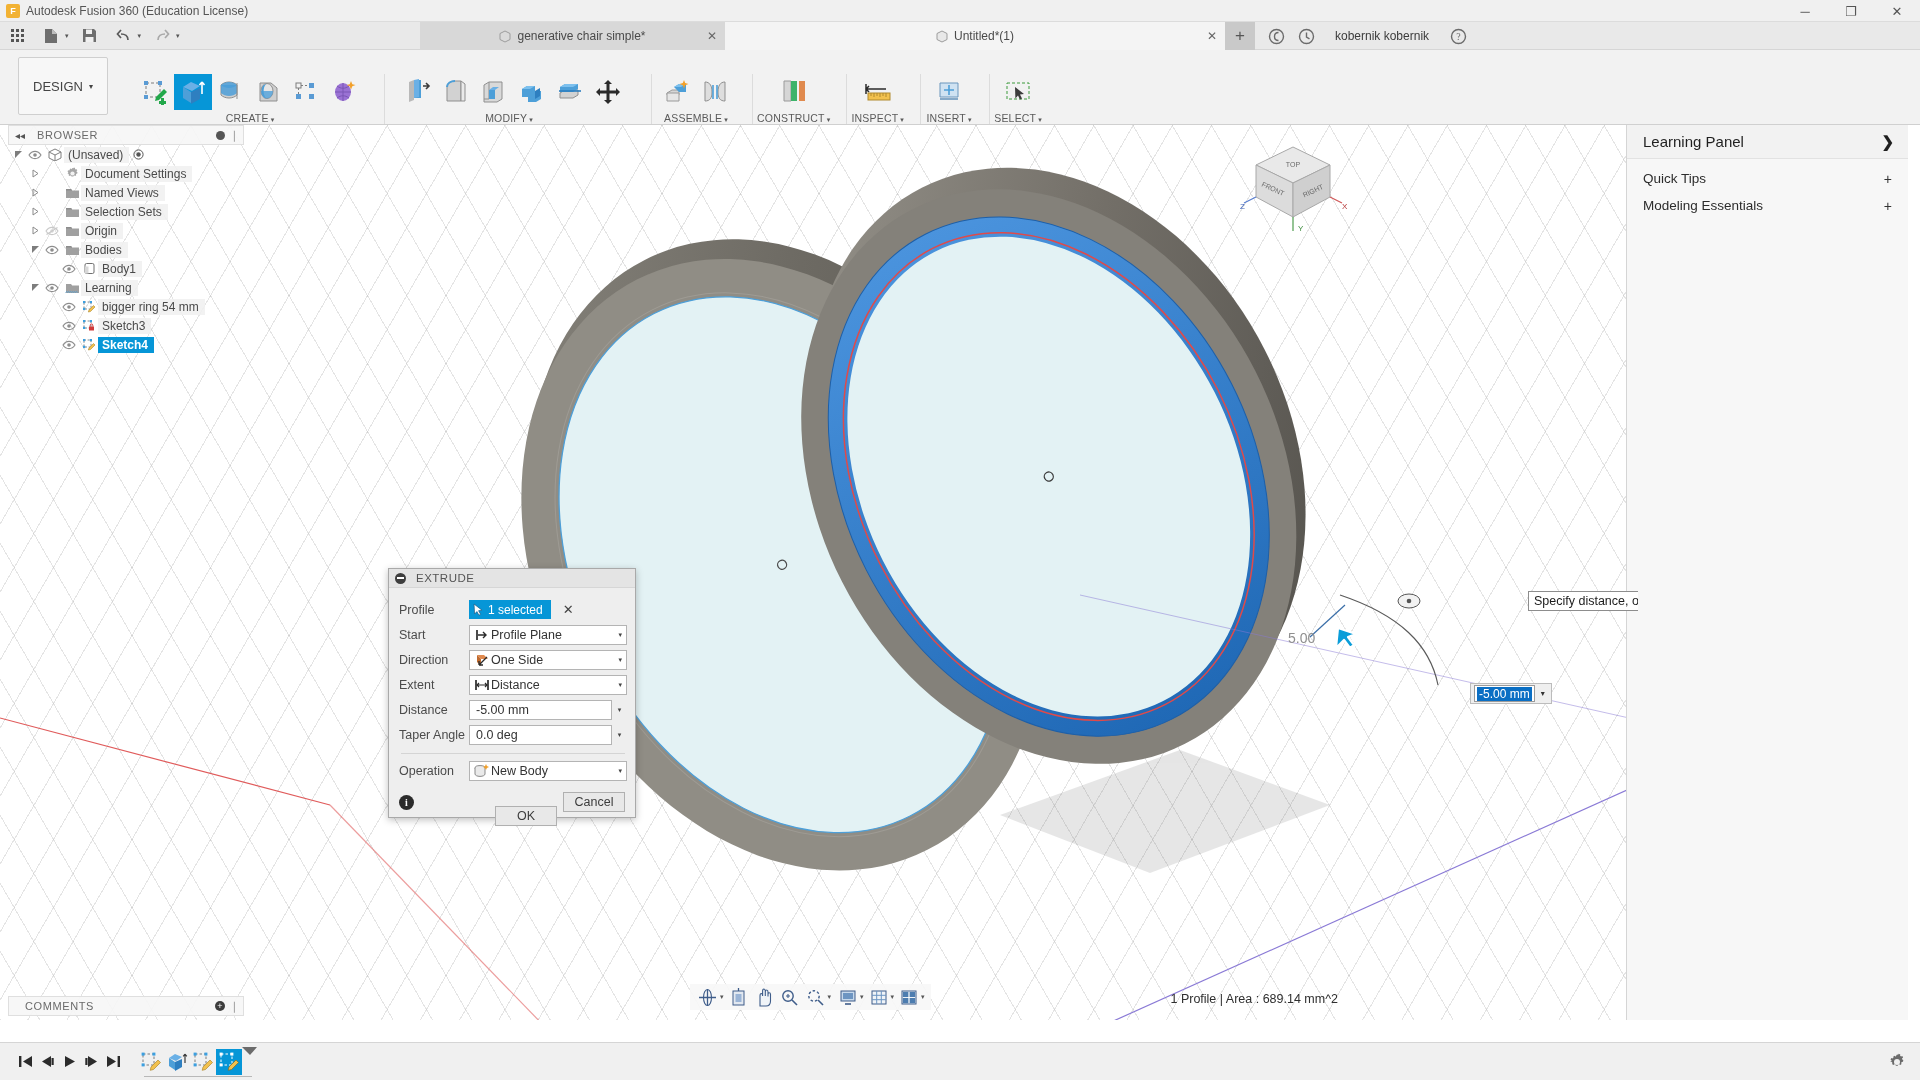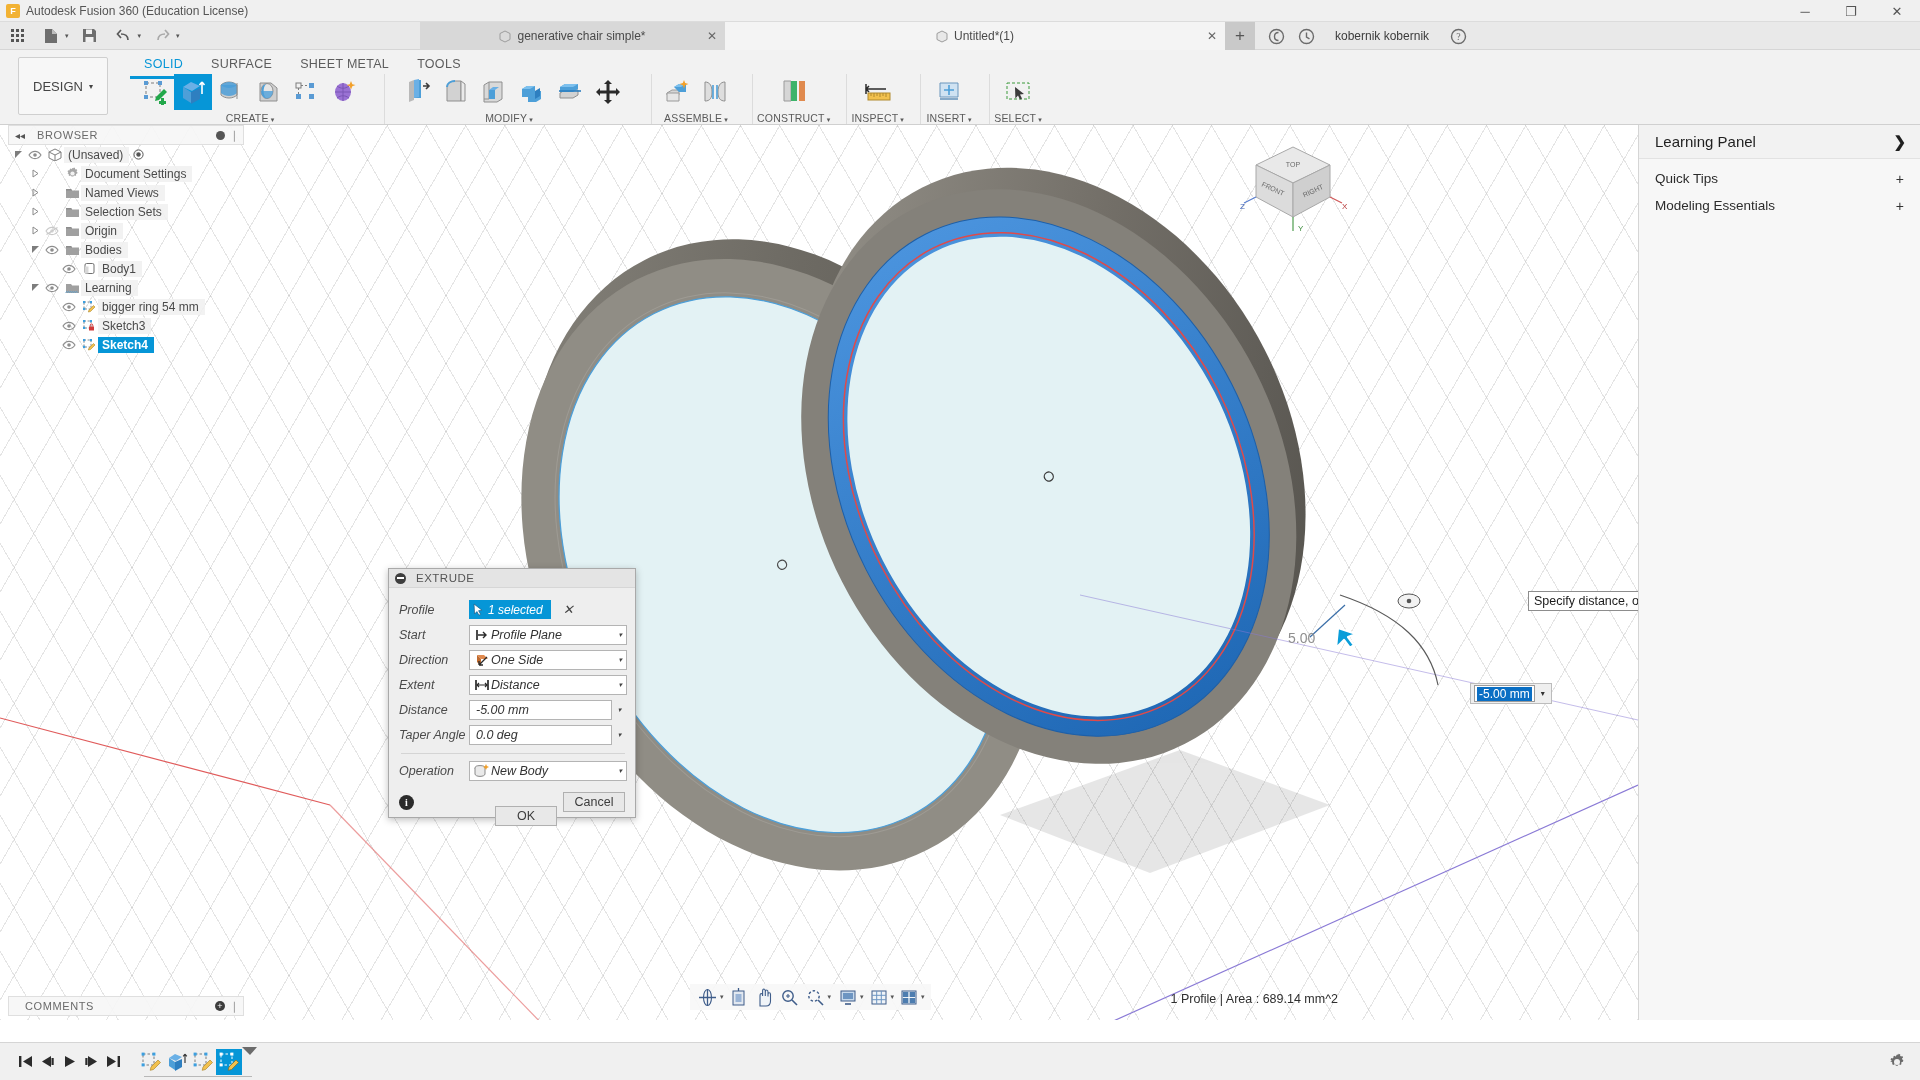--- a/index.html
+++ b/index.html
@@ -103,21 +103,21 @@
   
   #extrude { position:absolute; left:388px; top:443px; width:248px; background:#eeeeee;
      border:1px solid #a9a9a9; box-shadow:0 2px 7px rgba(0,0,0,.25); z-index:40; font-size:12.5px;}
   #exhdr { height:19px; background:#e4e4e4; display:flex; align-items:center; padding-left:6px;
       border-bottom:1px solid #d6d6d6; }
   #exhdr .mini { width:11px;height:11px;border-radius:50%;background:#3d3d3d;
       display:flex;align-items:center;justify-content:center; }
   #exhdr .mini i { display:block;width:7px;height:1.6px;background:#fff;}
   #exhdr .t { margin-left:10px; font-size:11.5px; color:#555; letter-spacing:.5px;}
   #exbody { padding:9px 8px 4px 10px; }
-  .exrow { display:flex; align-items:center; height:25px;font-style:italic; }
+  .exrow { display:flex; align-items:center; height:25px; }
   .exlabel { width:70px; color:#4b4b4b; font-size:12.5px;}
   .exctl { flex:1; display:flex; align-items:center; }
   .selbtn { background:#0696d7; color:#fff; height:19px; display:flex; align-items:center;
       padding:0 8px 0 4px; font-size:12px; }
   .selbtn .cur { margin-right:4px; }
   .xbtn { margin-left:12px; font-size:13px; color:#444; }
   .combo { flex:1; height:20px; background:#fff; border:1px solid #b4b4b4; display:flex;
       align-items:center; position:relative; padding-left:3px; font-size:12.5px; color:#333;}
   .combo .ci { width:18px; display:flex; align-items:center; justify-content:center;}
   .combo .carr { position:absolute; right:4px; font-size:7px; color:#444;}
@@ -157,21 +157,21 @@
   
   #comments { position:absolute; left:8px; bottom:4px; width:236px; height:20px;
      background:rgba(246,246,246,.92); border:1px solid #dfdfdf; display:flex; align-items:center;
      z-index:20;}
   #comments .lbl { font-size:11px; color:#6a6a6a; letter-spacing:.6px; margin-left:16px;}
   #comments .plus { position:absolute; right:18px; width:10px;height:10px;border-radius:50%;
      background:#3d3d3d; color:#fff; font-size:9px; display:flex;align-items:center;justify-content:center;}
   #comments .grip { position:absolute; right:4px; color:#999; font-size:11px;}
 
   
-  #learning { position:absolute; right:0; top:22px; bottom:60px; width:282px; background:#f7f7f7;
+  #learning { position:absolute; right:12px; top:22px; bottom:60px; width:282px; background:#f7f7f7;
      border-left:1px solid #d5d5d5; z-index:30;}
   #lphdr { height:34px; display:flex; align-items:center; padding:0 16px; background:#f2f2f2;
      border-bottom:1px solid #e2e2e2; position:relative;}
   #lphdr .t { font-size:15px; color:#1f1f1f;}
   #lphdr .chev { position:absolute; right:14px; font-size:15px; color:#1f1f1f; font-weight:bold;}
   .lprow { height:27px; display:flex; align-items:center; padding:0 16px; position:relative;
      font-size:13.5px; color:#2c2c2c;}
   .lprow .pl { position:absolute; right:16px; font-size:14px; color:#333;}
 
   
@@ -285,26 +285,20 @@
     </div>
   </div>
 </div>
 
 <div id="ribbon">
   <div id="designbtn">
     <span>DESIGN</span>
     <span style="margin-left:6px;font-size:8px;">▾</span>
   </div>
 
-  <div id="ribtabs">
-    <div class="ribtab active">SOLID</div>
-    <div class="ribtab">SURFACE</div>
-    <div class="ribtab">SHEET METAL</div>
-    <div class="ribtab">TOOLS</div>
-  </div>
 
   <div id="ribgroups">
 
     <div class="rgroup" style="border-left:none;">
       <div class="ricons">
         <div class="ricon">
           <svg width="26" height="26" viewBox="0 0 26 26">
             <path d="M4 4h14v14H4z" fill="none" stroke="#7d7d7d" stroke-dasharray="3 2"></path>
             <rect x="2" y="2" width="4" height="4" fill="#5a9bd4"></rect>
               <rect x="16" y="2" width="4" height="4" fill="#5a9bd4"></rect>

